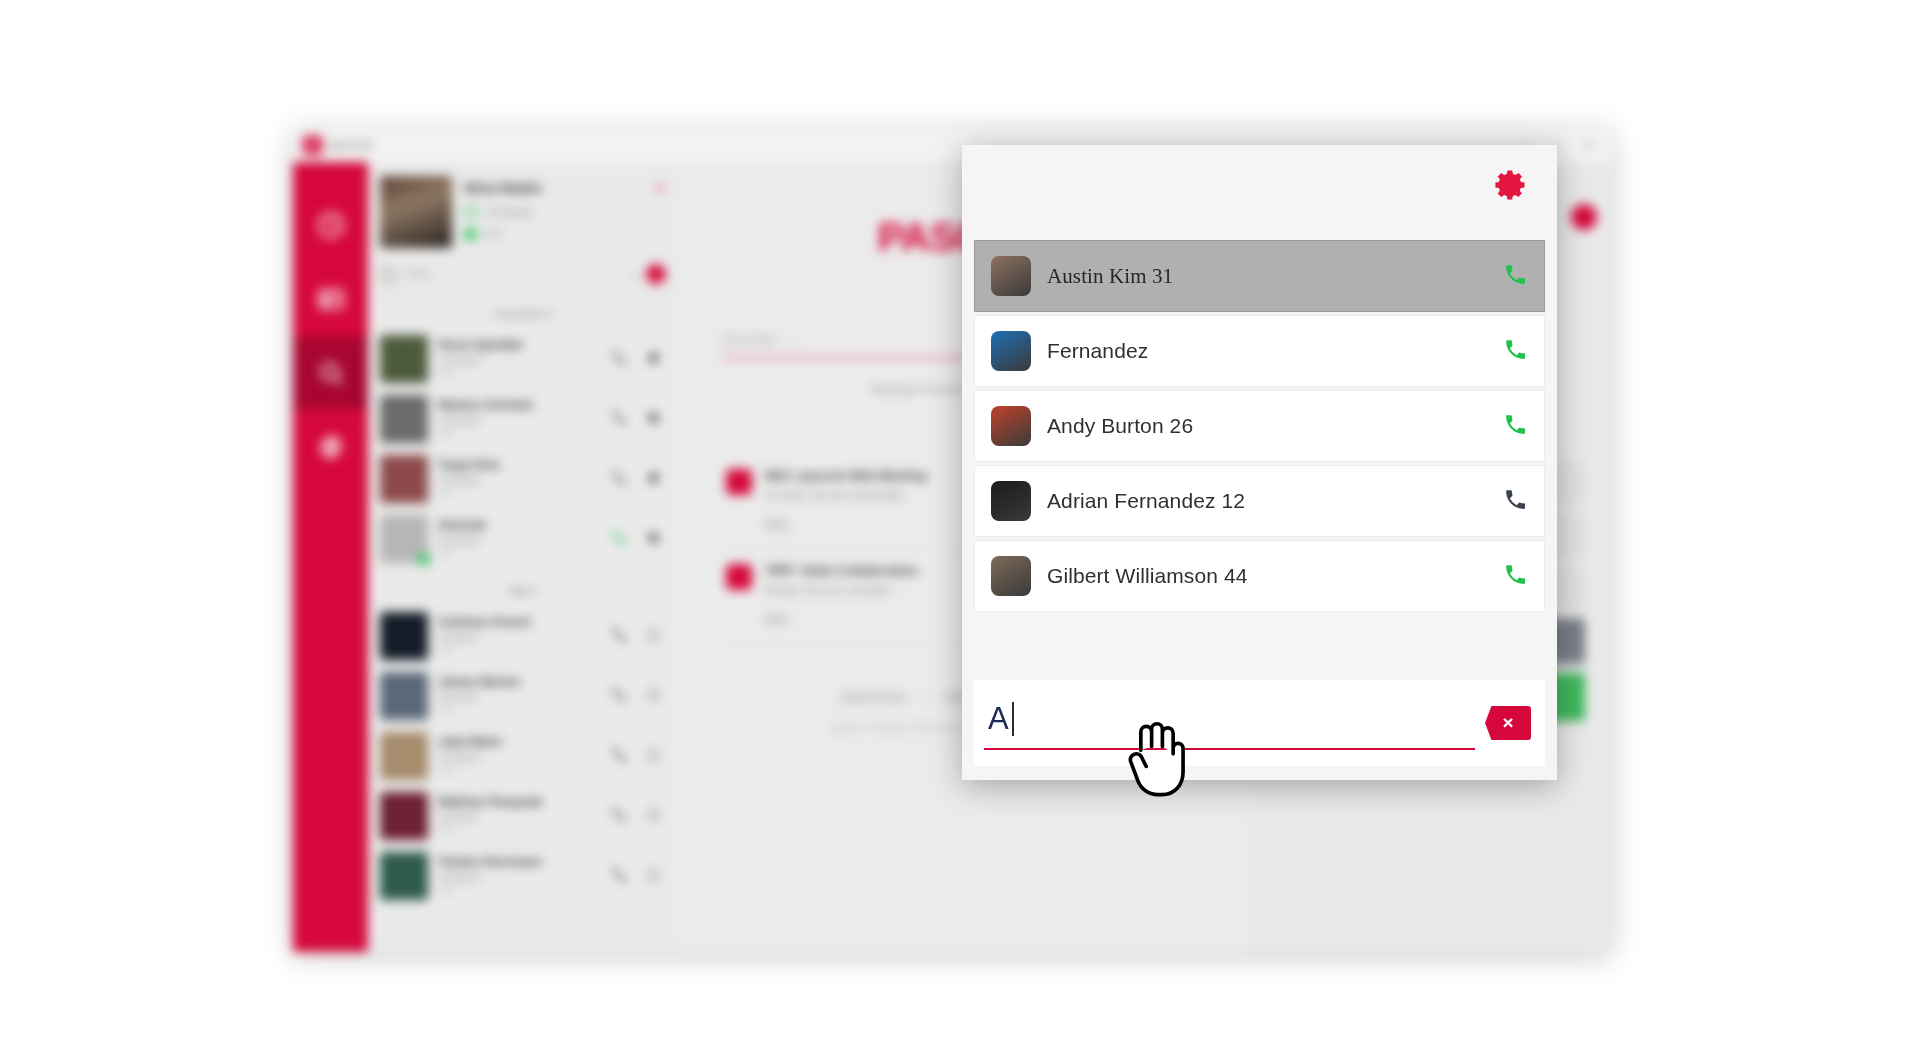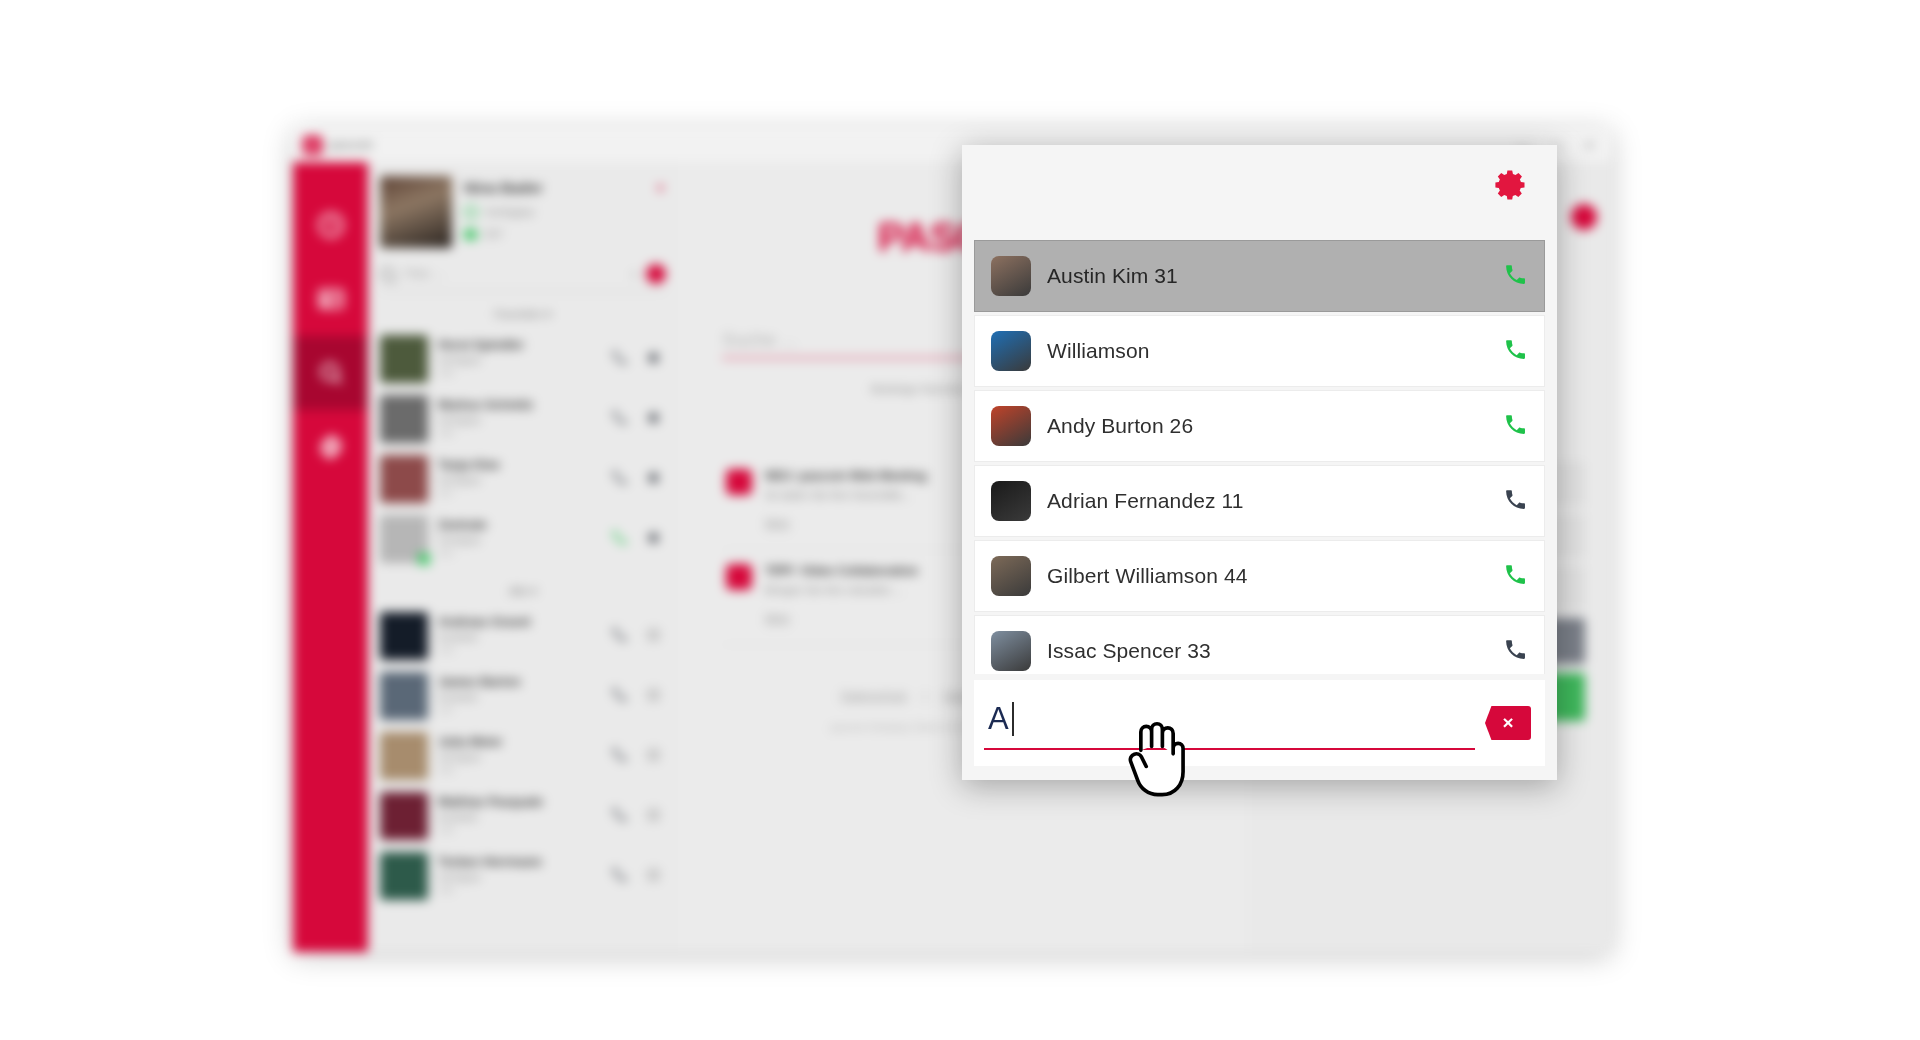--- a/index.html
+++ b/index.html
@@ -144,21 +144,21 @@
 
   .ov-list{flex:1;padding:0 12px;overflow:hidden;}
   .ov-item{
     height:72px;display:flex;align-items:center;gap:16px;
     background:#ffffff;border:1px solid #ececec;padding:0 16px;margin-bottom:3px;
   }
   .ov-item.sel{background:#b0b0b0;border:1px solid #9a9a9a;}
   .ov-av{width:40px;height:40px;border-radius:8px;flex:none;
     background:#cfcfcf;overflow:hidden;}
   .ov-name{flex:1;font-size:21px;color:#2f2f2f;letter-spacing:.1px;}
-  .ov-item.sel .ov-name{color:#272727;}
+  .ov-item.sel .ov-name{color:#272727;font-family:Liberation Serif, serif;}
   .ov-call svg{width:25px;height:25px;fill:currentColor;}
   .ov-call.on{color:#1fc24a;}
   .ov-call.off{color:#3a4350;}
 
   .ov-search{
     flex:none;height:86px;background:#fff;margin:6px 12px 14px 12px;
     display:flex;align-items:center;padding:0 14px;position:relative;
   }
   .ov-input{
     flex:1;font-size:31px;color:#1b2a52;display:flex;align-items:center;
@@ -470,53 +470,46 @@
     <div class="ov-list" id="overlay-list">
         <div class="ov-item sel">
           <div class="ov-av" style="background:linear-gradient(150deg,#8d7160,#3a3a3a)"></div>
           <div class="ov-name">Austin Kim 31</div>
           <div class="ov-call on"><svg viewBox="0 0 24 24">
               <path d="M6.6 10.8c1.4 2.8 3.8 5.1 6.6 6.6l2.2-2.2c.3-.3.7-.4 1-.2 1.2.4 2.4.6 3.7.6.6 0 1 .4 1 1V20c0 .6-.4 1-1 1C10.6 21 3 13.4 3 4c0-.6.4-1 1-1h3.5c.6 0 1 .4 1 1 0 1.3.2 2.5.6 3.7.1.3 0 .7-.2 1z"></path>
             </svg></div>
         </div>
         <div class="ov-item">
           <div class="ov-av" style="background:linear-gradient(150deg,#1f6fb5,#3a3a3a)"></div>
-          <div class="ov-name">Williamson</div>
+          <div class="ov-name">Fernandez</div>
           <div class="ov-call on"><svg viewBox="0 0 24 24">
               <path d="M6.6 10.8c1.4 2.8 3.8 5.1 6.6 6.6l2.2-2.2c.3-.3.7-.4 1-.2 1.2.4 2.4.6 3.7.6.6 0 1 .4 1 1V20c0 .6-.4 1-1 1C10.6 21 3 13.4 3 4c0-.6.4-1 1-1h3.5c.6 0 1 .4 1 1 0 1.3.2 2.5.6 3.7.1.3 0 .7-.2 1z"></path>
             </svg></div>
         </div>
         <div class="ov-item">
           <div class="ov-av" style="background:linear-gradient(150deg,#c0432a,#3a3a3a)"></div>
           <div class="ov-name">Andy Burton 26</div>
           <div class="ov-call on"><svg viewBox="0 0 24 24">
               <path d="M6.6 10.8c1.4 2.8 3.8 5.1 6.6 6.6l2.2-2.2c.3-.3.7-.4 1-.2 1.2.4 2.4.6 3.7.6.6 0 1 .4 1 1V20c0 .6-.4 1-1 1C10.6 21 3 13.4 3 4c0-.6.4-1 1-1h3.5c.6 0 1 .4 1 1 0 1.3.2 2.5.6 3.7.1.3 0 .7-.2 1z"></path>
             </svg></div>
         </div>
         <div class="ov-item">
           <div class="ov-av" style="background:linear-gradient(150deg,#1a1a1a,#3a3a3a)"></div>
-          <div class="ov-name">Adrian Fernandez 11</div>
+          <div class="ov-name">Adrian Fernandez 12</div>
           <div class="ov-call off"><svg viewBox="0 0 24 24">
               <path d="M6.6 10.8c1.4 2.8 3.8 5.1 6.6 6.6l2.2-2.2c.3-.3.7-.4 1-.2 1.2.4 2.4.6 3.7.6.6 0 1 .4 1 1V20c0 .6-.4 1-1 1C10.6 21 3 13.4 3 4c0-.6.4-1 1-1h3.5c.6 0 1 .4 1 1 0 1.3.2 2.5.6 3.7.1.3 0 .7-.2 1z"></path>
             </svg></div>
         </div>
         <div class="ov-item">
           <div class="ov-av" style="background:linear-gradient(150deg,#7d6a58,#3a3a3a)"></div>
           <div class="ov-name">Gilbert Williamson 44</div>
           <div class="ov-call on"><svg viewBox="0 0 24 24">
               <path d="M6.6 10.8c1.4 2.8 3.8 5.1 6.6 6.6l2.2-2.2c.3-.3.7-.4 1-.2 1.2.4 2.4.6 3.7.6.6 0 1 .4 1 1V20c0 .6-.4 1-1 1C10.6 21 3 13.4 3 4c0-.6.4-1 1-1h3.5c.6 0 1 .4 1 1 0 1.3.2 2.5.6 3.7.1.3 0 .7-.2 1z"></path>
             </svg></div>
         </div>
-        <div class="ov-item">
-          <div class="ov-av" style="background:linear-gradient(150deg,#7f8fa0,#3a3a3a)"></div>
-          <div class="ov-name">Issac Spencer 33</div>
-          <div class="ov-call off"><svg viewBox="0 0 24 24">
-              <path d="M6.6 10.8c1.4 2.8 3.8 5.1 6.6 6.6l2.2-2.2c.3-.3.7-.4 1-.2 1.2.4 2.4.6 3.7.6.6 0 1 .4 1 1V20c0 .6-.4 1-1 1C10.6 21 3 13.4 3 4c0-.6.4-1 1-1h3.5c.6 0 1 .4 1 1 0 1.3.2 2.5.6 3.7.1.3 0 .7-.2 1z"></path>
-            </svg></div>
-        </div>
       </div>
 
     <div class="ov-search">
       <div class="ov-input">
         <span>A</span>
         <span class="caret"></span>
       </div>
       <div class="ov-underline"></div>
       <div class="ov-del">
         <span>×</span>

